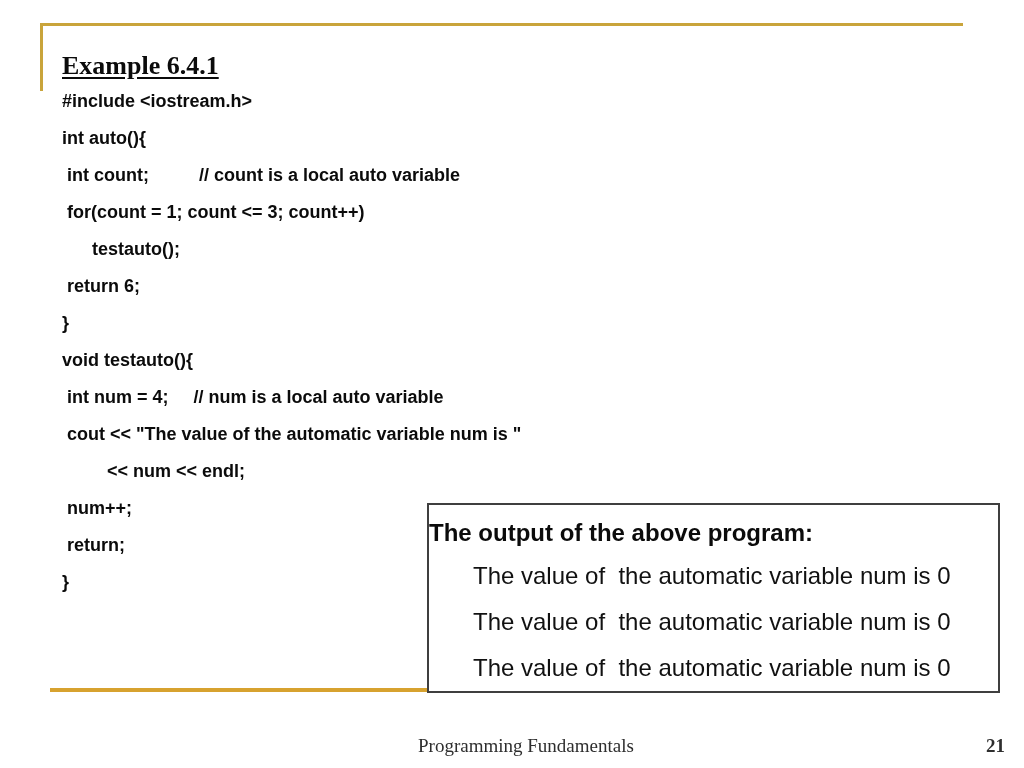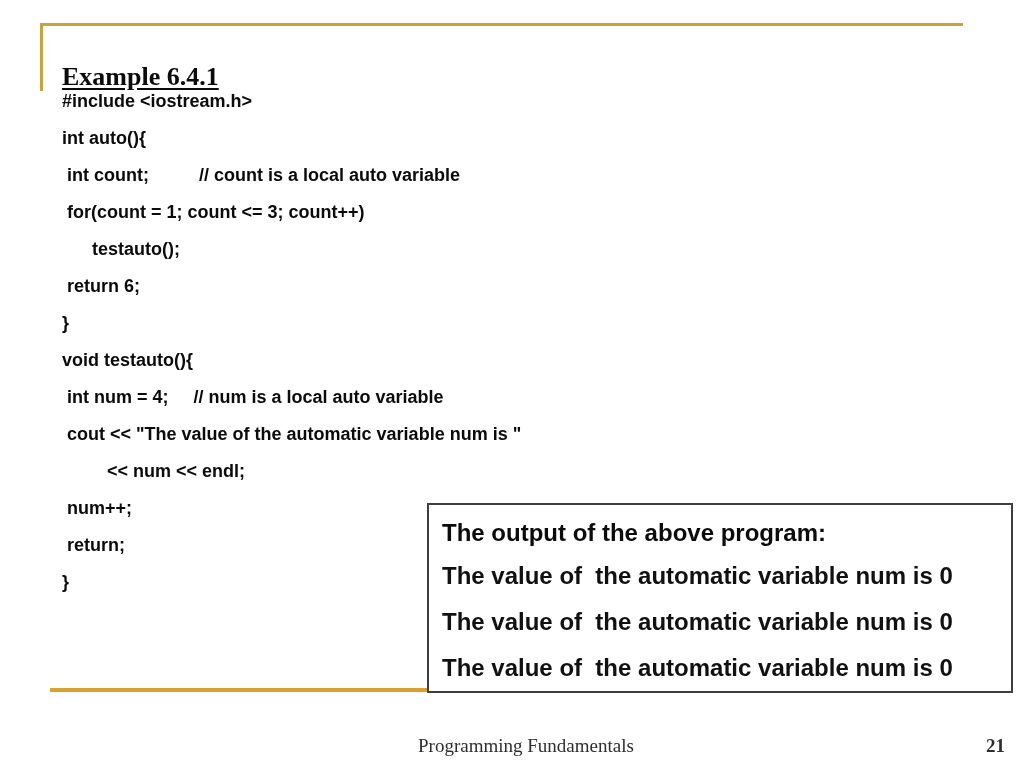--- a/index.html
+++ b/index.html
@@ -20,21 +20,21 @@
     background: #C9A43B;
   }
   #top-rule    { left: 40px;  top: 23px;  width: 923px; height: 3px; }
   #left-rule   { left: 40px;  top: 23px;  width: 3px;   height: 68px; }
   #bottom-rule { left: 50px;  top: 688px; width: 927px; height: 4px; background: #D7A22F; }
 
   
   #slide-title {
     position: absolute;
     left: 62px;
-    top: 58px;
+    top: 47px;
     font-family: "Liberation Serif", serif;
     font-weight: bold;
     font-size: 26px;
     line-height: 37px;
     color: #0b0b0b;
     text-decoration: underline;
     text-underline-offset: 3px;
     white-space: pre;
   }
 
@@ -56,38 +56,39 @@
   
   #output-box {
     position: absolute;
     left: 427px;
     top: 503px;
     width: 569px;
     height: 178px;
     border: 2px solid #3F3F3F;
     background: #ffffff;
     box-sizing: content-box;
-    padding: 8px 0 0 13px;
+    padding: 8px 0 0 0;
     z-index: 5;
   }
   #output-box-title {
     font-family: "Liberation Sans", sans-serif;
     font-weight: bold;
     font-size: 24px;
     line-height: 40px;
     color: #0b0b0b;
     white-space: pre;
   }
   .output-line {
     font-family: "Liberation Sans", sans-serif;
-    font-weight: bold;
+    font-weight: normal;
     font-size: 24px;
     line-height: 46px;
     color: #111111;
     white-space: pre;
+    margin-left: 44px;
   }
 
   
   .footer-text {
     position: absolute;
     font-family: "Liberation Serif", serif;
     font-size: 19px;
     color: #2e2e2e;
     line-height: 24px;
     white-space: pre;

